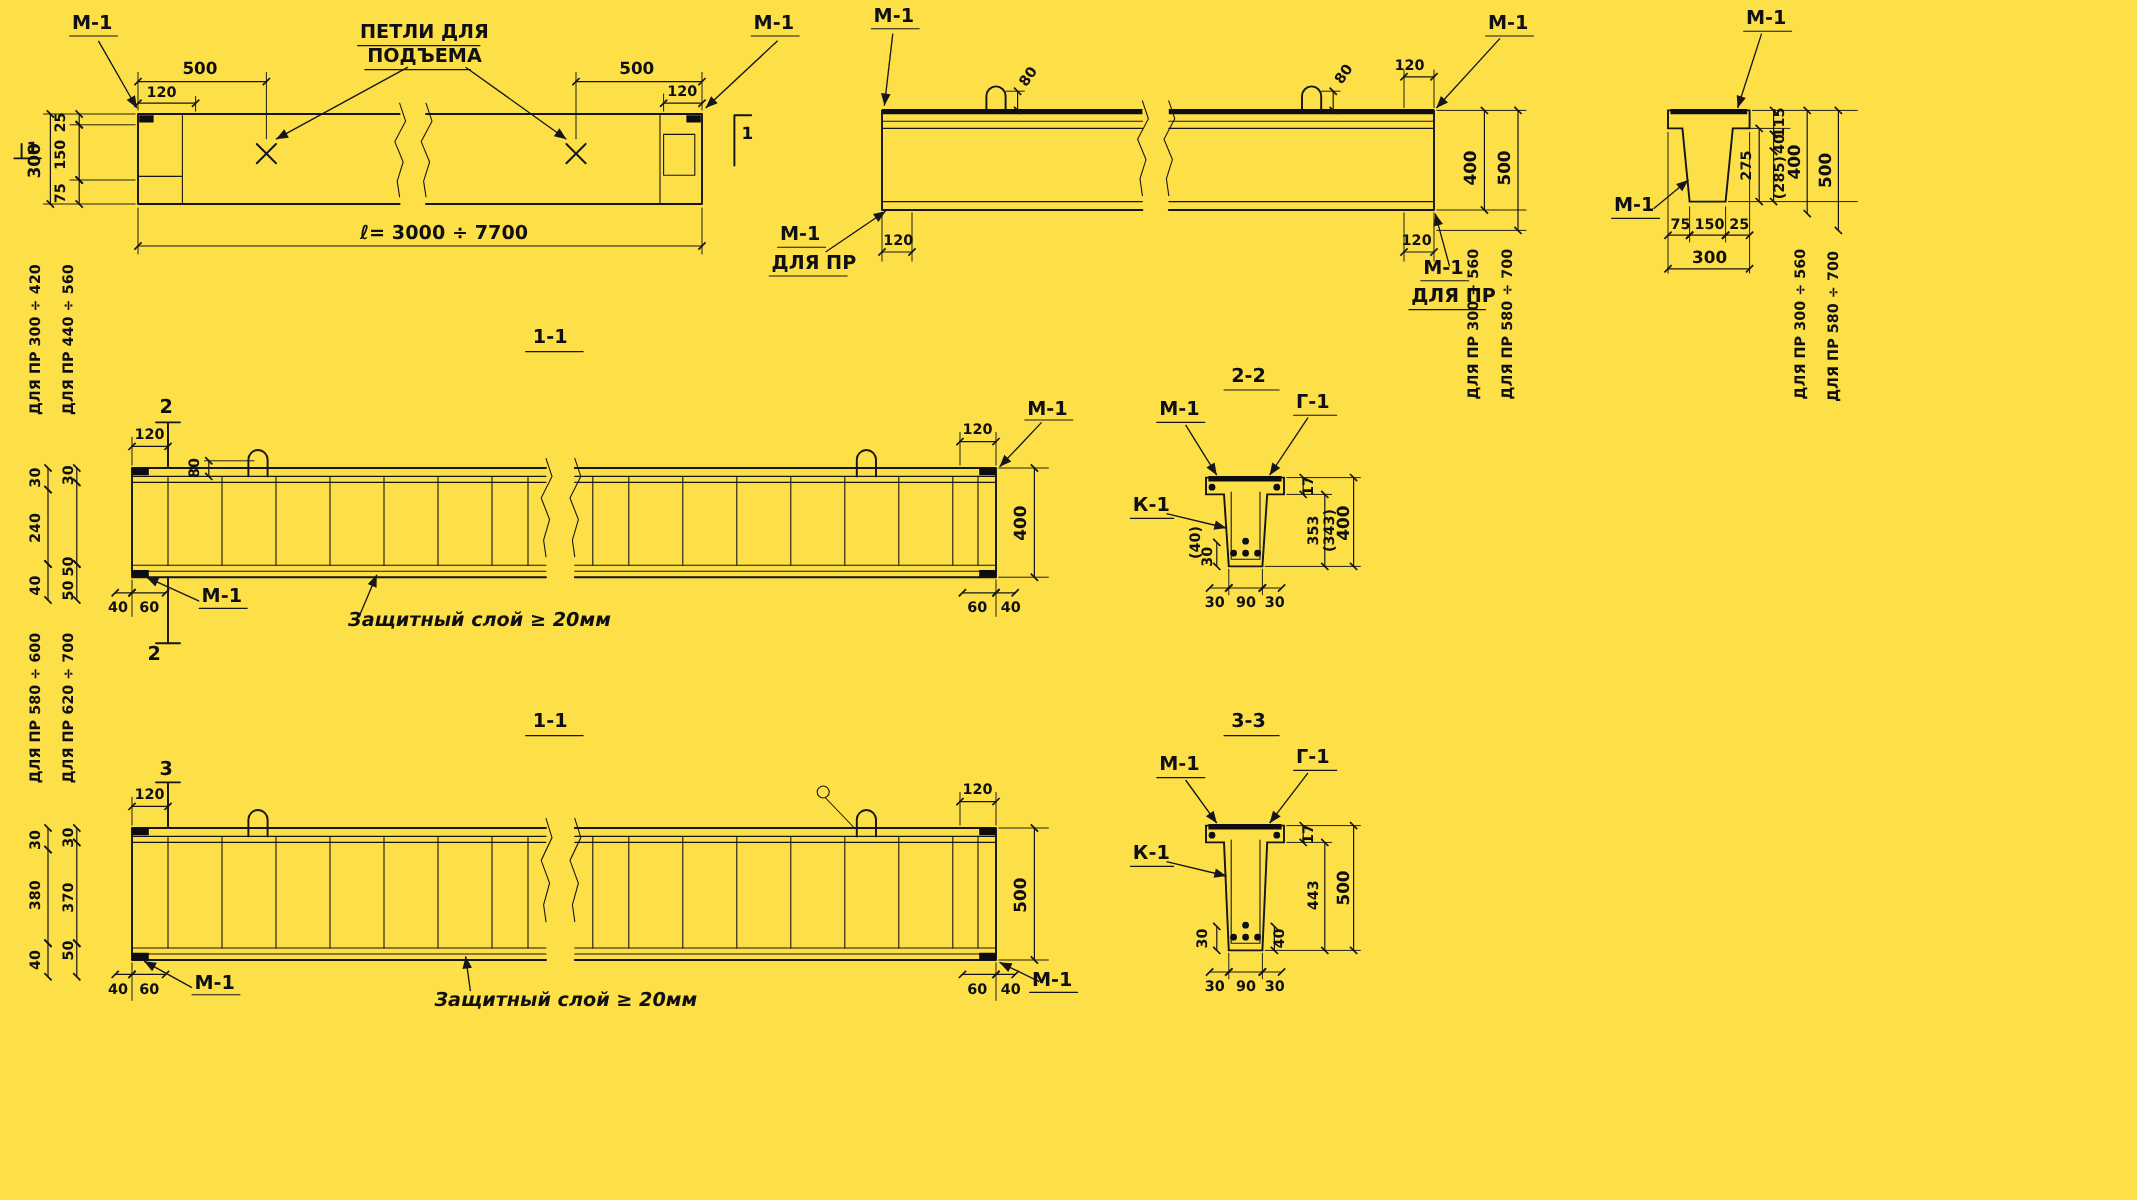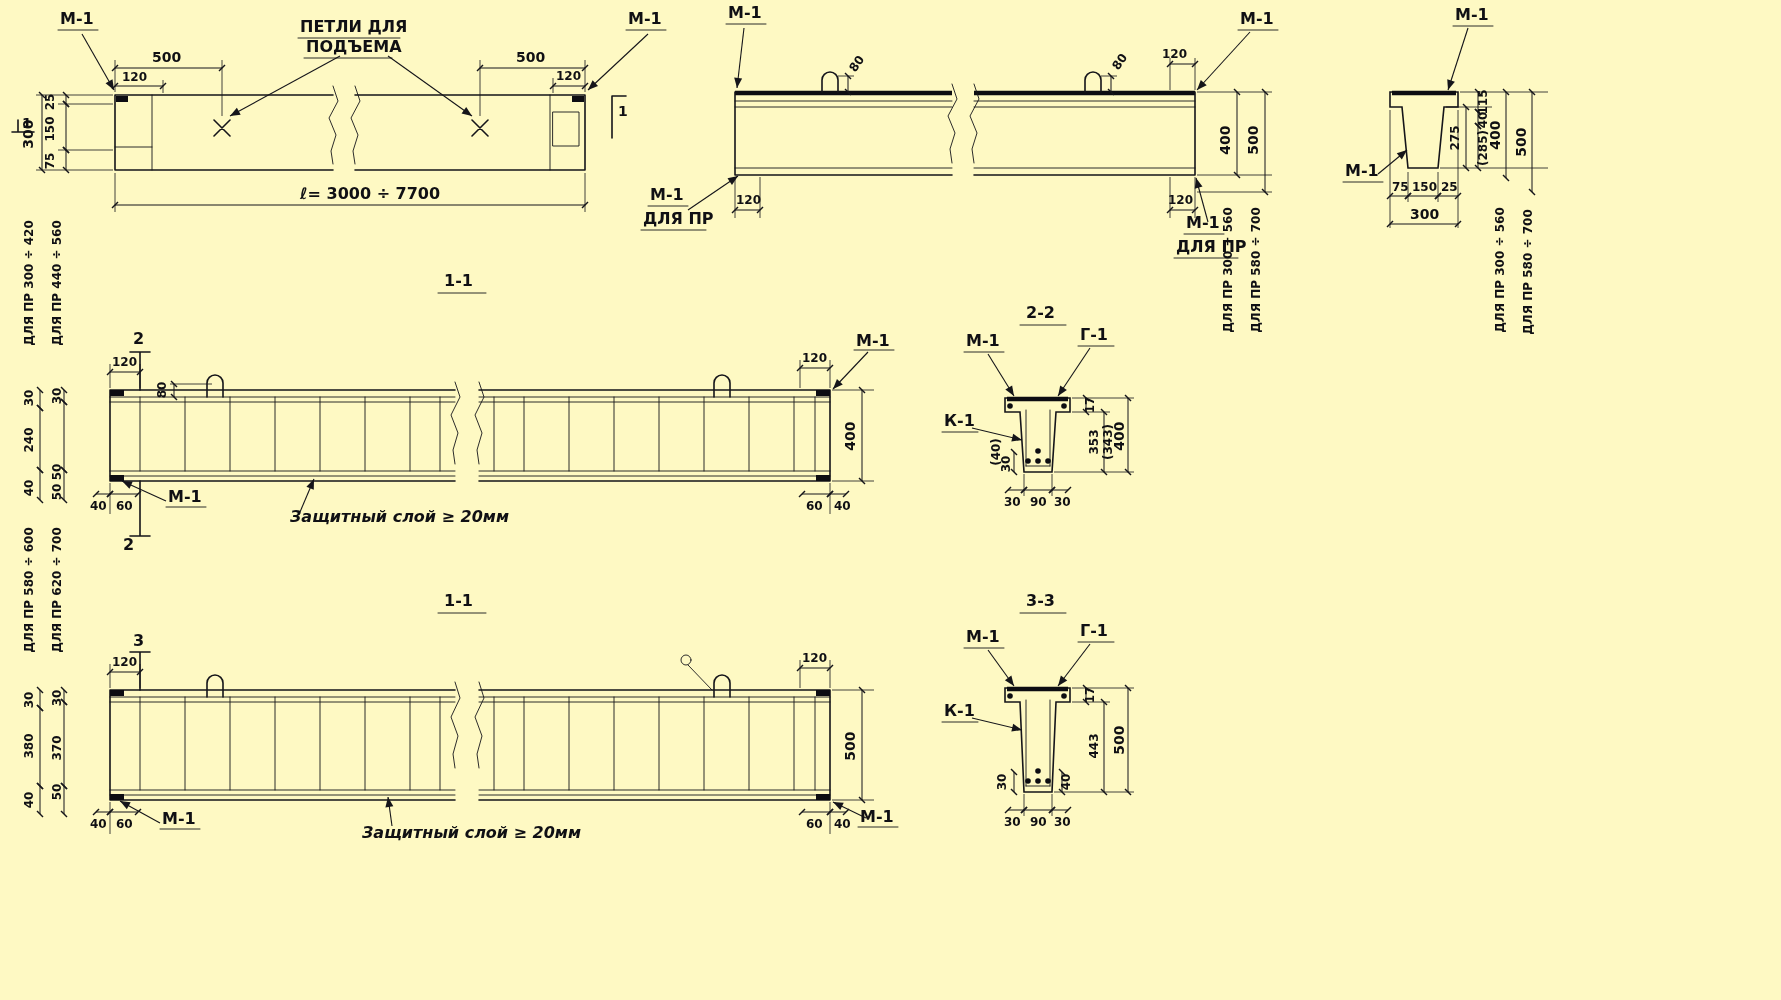--- a/index.html
+++ b/index.html
@@ -1,16 +1,16 @@
 <!DOCTYPE html>
 <html><head>
 <meta charset="utf-8">
 <style>
   html,body{margin:0;padding:0;background:#e8e8e6;}
-  .sheet{width:1781px;height:1000px;background:#fef9c3;position:relative;overflow:hidden;}
+  .sheet{width:1781px;height:1000px;background:#fde047;position:relative;overflow:hidden;}
   svg{display:block;}
   .ln{stroke:#15151a;stroke-width:1.6;fill:none;stroke-linecap:round;}
   .thin{stroke:#15151a;stroke-width:0.9;fill:none;stroke-linecap:round;}
   .thick{stroke:#0d0d12;stroke-width:4.5;fill:none;}
   .ext{stroke:#15151a;stroke-width:0.8;fill:none;}
   .dim{stroke:#15151a;stroke-width:1;fill:none;}
   .lead{stroke:#15151a;stroke-width:1.1;fill:none;}
   .dot{fill:#0d0d12;stroke:none;}
   text{font-family:"DejaVu Sans",sans-serif;fill:#101014;font-weight:bold;}
   .t{font-size:14px;}

